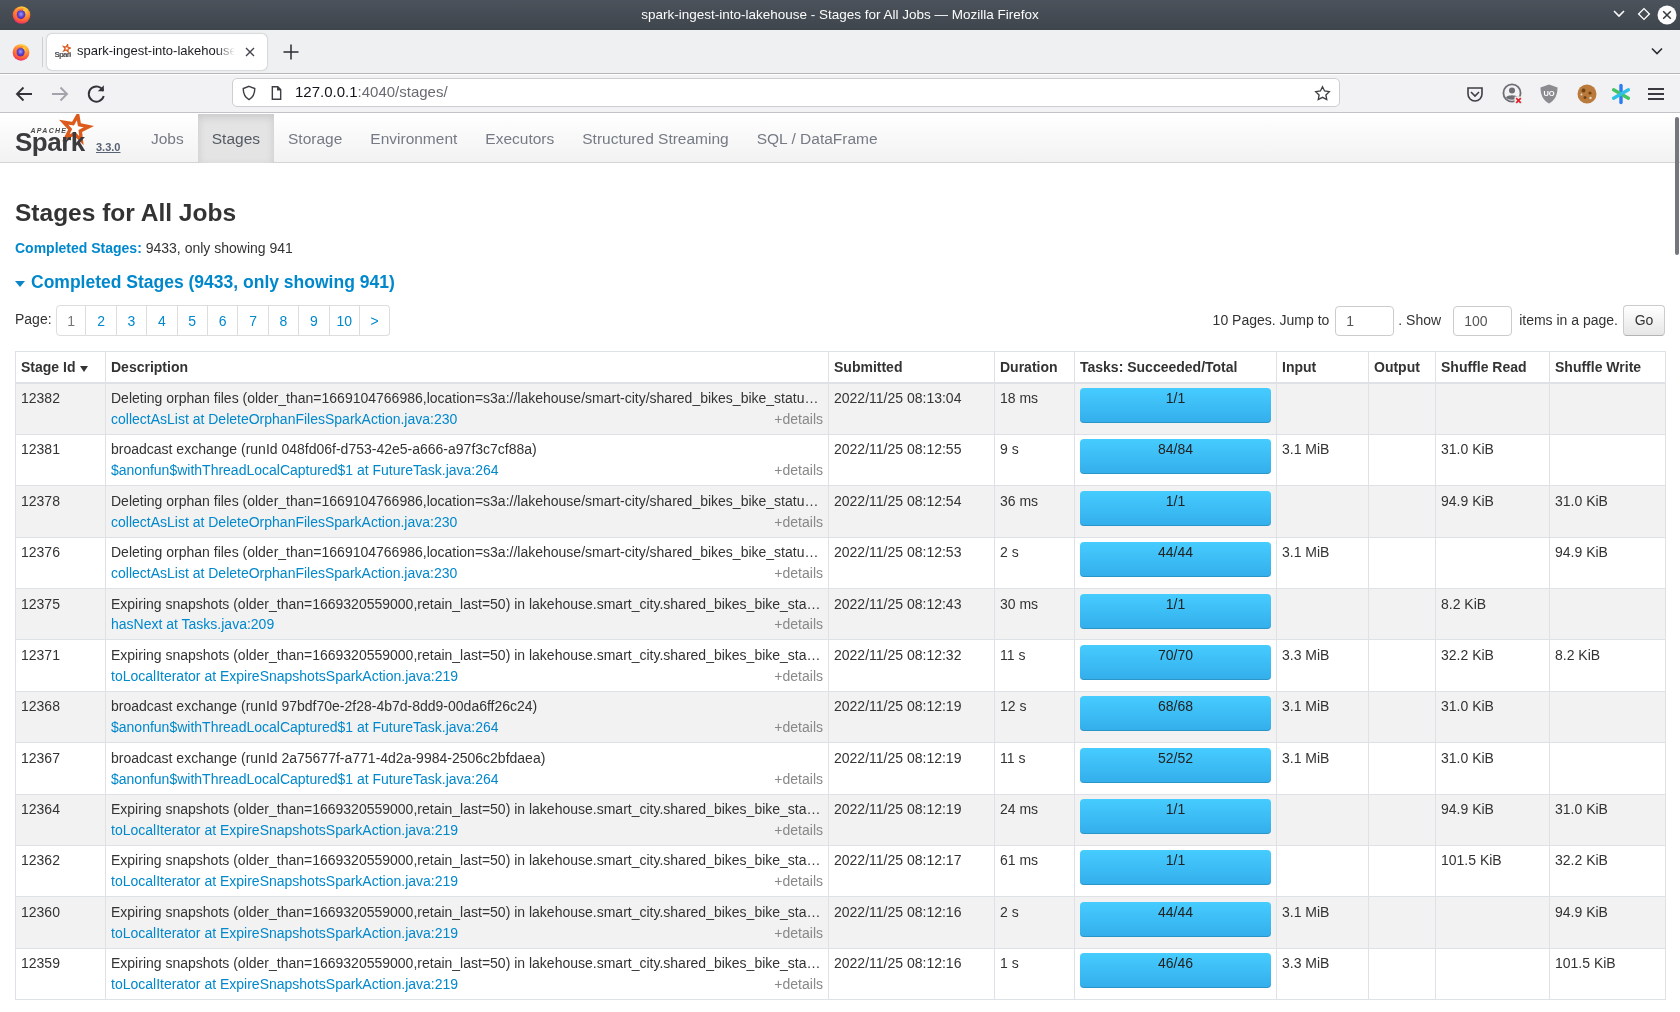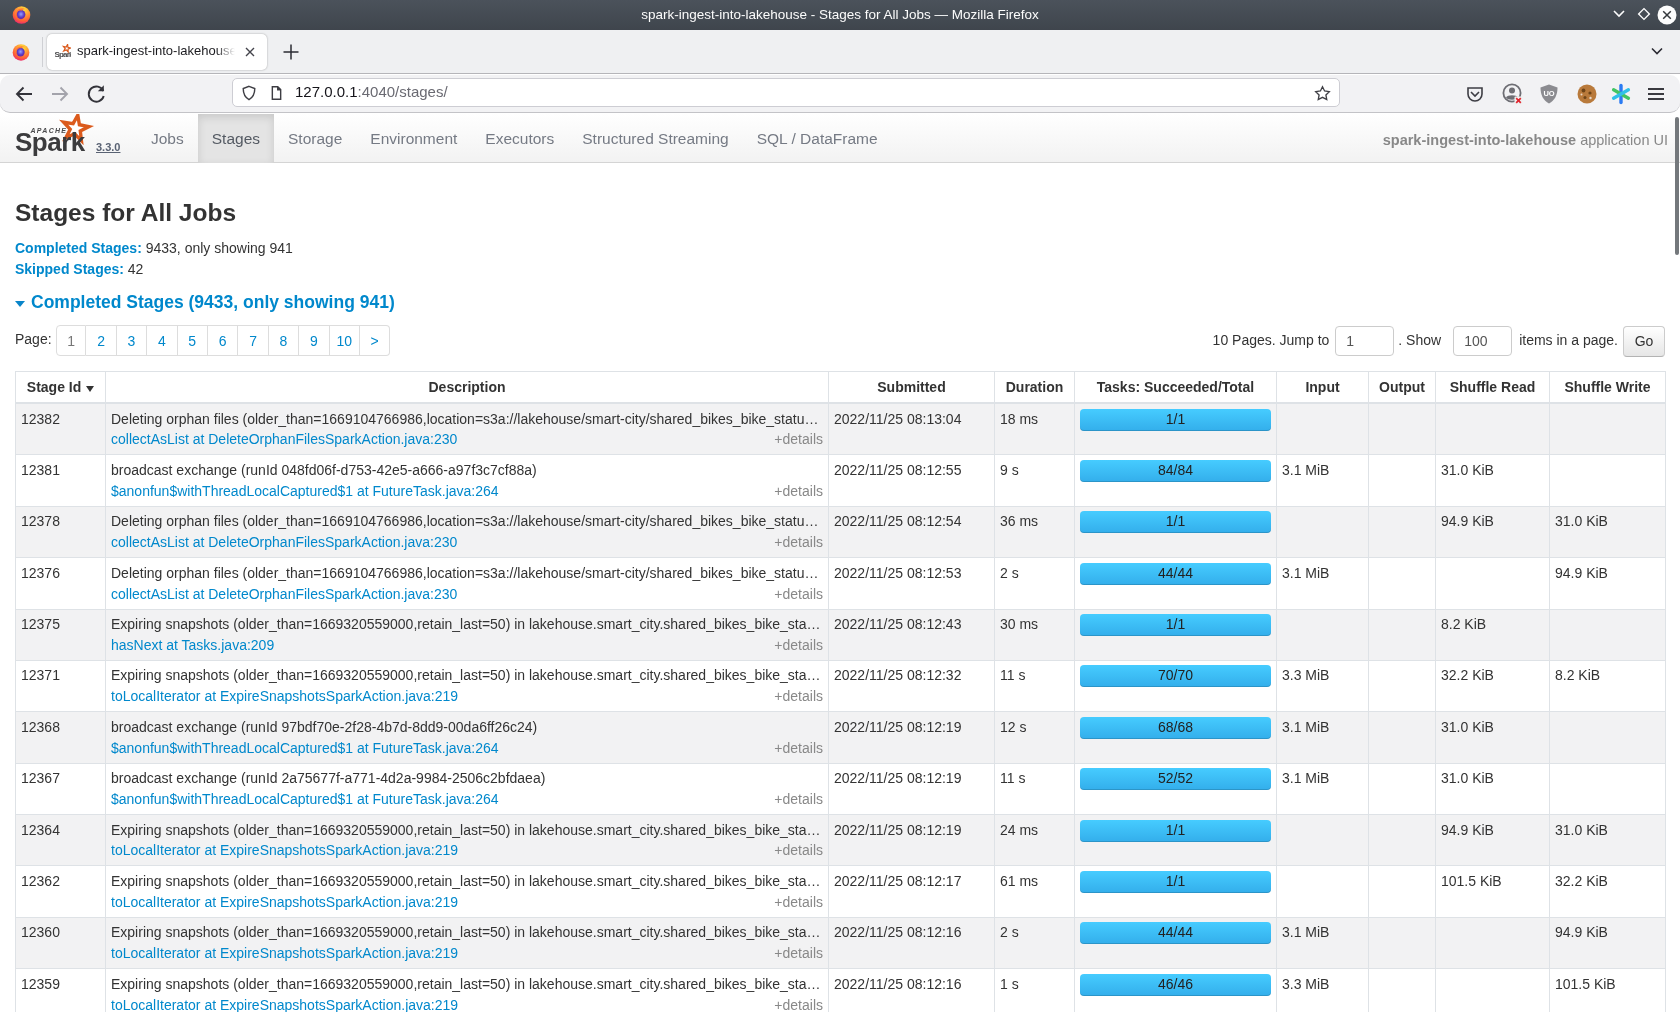--- a/index.html
+++ b/index.html
@@ -17,21 +17,21 @@
 #tabbar .vsep { position:absolute; left:42px; top:7px; height:30px; width:1px; background:#cfd0d4; }
 #tab { position:absolute; left:47px; top:4px; width:220px; height:36px; background:#fff;
   border-radius:5px; box-shadow:0 0 2px rgba(0,0,0,.35); }
 #tab .tabtitle { position:absolute; left:30px; top:9px; font-size:13px; color:#1b1b1f; width:158px;
   overflow:hidden; white-space:nowrap; -webkit-mask-image:linear-gradient(90deg,#000 88%,transparent); }
 #tab .tabclose { position:absolute; right:8px; top:9px; width:18px; height:18px; color:#44444c; }
 #newtab { position:absolute; left:276px; top:7px; width:30px; height:30px; color:#2b2b33; }
 #alltabs { position:absolute; right:14px; top:12px; color:#2b2b33; }
 
 #toolbar { position:absolute; top:75px; left:0; width:1680px; height:38px; background:#f2f2f4;
-  border-bottom:1px solid #c3c3c7;border-radius:10px; }
+  border-bottom:1px solid #c3c3c7; }
 #urlbar { position:absolute; left:232px; top:3px; width:1108px; height:29px; background:#fff;
   border:1px solid #cdcdd3; border-radius:5px; }
 #urlbar .urltext { position:absolute; left:62px; top:4px; font-size:15px; color:#15141a; white-space:pre; }
 #urlbar .urltext .dim { color:#6a6a72; }
 .tbicon { position:absolute; top:5px; width:28px; height:28px; }
 
 
 #page { position:absolute; top:114px; left:0; width:1680px; height:898px; background:#fff; overflow:hidden; }
 #navbar { position:relative; width:1680px; height:49px;
   background:linear-gradient(#ffffff,#f2f2f2); border-bottom:1px solid #d4d4d4; }
@@ -68,27 +68,27 @@
   font-size:14px; color:#555; padding:0 10px; line-height:28px; vertical-align:middle; background:#fff; }
 #gobtn { display:inline-block; width:42px; height:31px; line-height:29px; text-align:center;
   background:linear-gradient(#ffffff,#e6e6e6); border:1px solid #ccc; border-bottom-color:#b3b3b3;
   border-radius:4px; color:#333; font-size:14px; vertical-align:middle; }
 
 table.stages { border-collapse:collapse; table-layout:fixed; width:1650px; margin-left:0px; margin-top:14px;
   font-size:14px; color:#333; }
 table.stages col.c1{width:90px} table.stages col.c2{width:723px} table.stages col.c3{width:166px}
 table.stages col.c4{width:80px} table.stages col.c5{width:202px} table.stages col.c6{width:92px}
 table.stages col.c7{width:67px} table.stages col.c8{width:114px} table.stages col.c9{width:116px}
-table.stages th { border:1px solid #dee2e6; border-bottom:2px solid #dee2e6; text-align:center; font-weight:bold; padding:5px 5px 5px 5px; height:30px; line-height:20px; }
+table.stages th { border:1px solid #dee2e6; border-bottom:2px solid #dee2e6; text-align:left; font-weight:bold; padding:5px 5px 5px 5px; height:30px; line-height:20px; }
 table.stages td { border:1px solid #dee2e6; vertical-align:top; padding:4.6px 5px 4.2px 5px; line-height:20.8px; }
 table.stages tr.odd td { background:#f2f2f3; }
 .desc1 { white-space:nowrap; overflow:hidden; max-width:711px; }
 .desc2 { position:relative; }
 .desc2 .details { position:absolute; right:0; top:0; color:#888; }
-.progress { height:22px; border-radius:4px; background:linear-gradient(#46ccff,#33aeeb); box-shadow:inset 0 -1px 0 rgba(0,0,0,.15);
+.progress { height:35px; border-radius:4px; background:linear-gradient(#46ccff,#33aeeb); box-shadow:inset 0 -1px 0 rgba(0,0,0,.15);
   text-align:center; line-height:21px; font-size:14px; color:#222; }
 .sorttri { display:inline-block; width:0; height:0; border-left:4.5px solid transparent;
   border-right:4.5px solid transparent; border-top:6px solid #333; margin-left:1px; }
 
 #scrollthumb { position:absolute; right:1px; top:117px; width:4px; height:138px; background:#74787c; border-radius:2px; }
 </style>
 </head>
 <body>
 
 <div id="titlebar">
@@ -229,27 +229,25 @@
       <li>
           <a>Executors</a>
         </li>
       <li>
           <a>Structured Streaming</a>
         </li>
       <li>
           <a>SQL / DataFrame</a>
         </li>
     </ul>
-    <div class="appname"><b>spark-ingest-into-lakehouse</b> application UI</div>
   </div>
   <div id="content">
     <h3 class="pagetitle">Stages for All Jobs</h3>
     <ul class="unstyled">
       <li><b><a class="bluelink">Completed Stages:</a></b> 9433, only showing 941</li>
-      <li><b><a class="bluelink">Skipped Stages:</a></b> 42</li>
     </ul>
     <h4 class="collapsible"><span class="arrow"></span><a class="bluelink" style="color:#0088cc">Completed Stages (9433, only showing 941)</a></h4>
     <div id="pagerow">
       <span id="pagelabel">Page:</span>
       <div id="pagination">
         <span class="pbtn first cur">1</span>
           <span class="pbtn">2</span>
           <span class="pbtn">3</span>
           <span class="pbtn">4</span>
           <span class="pbtn">5</span>

